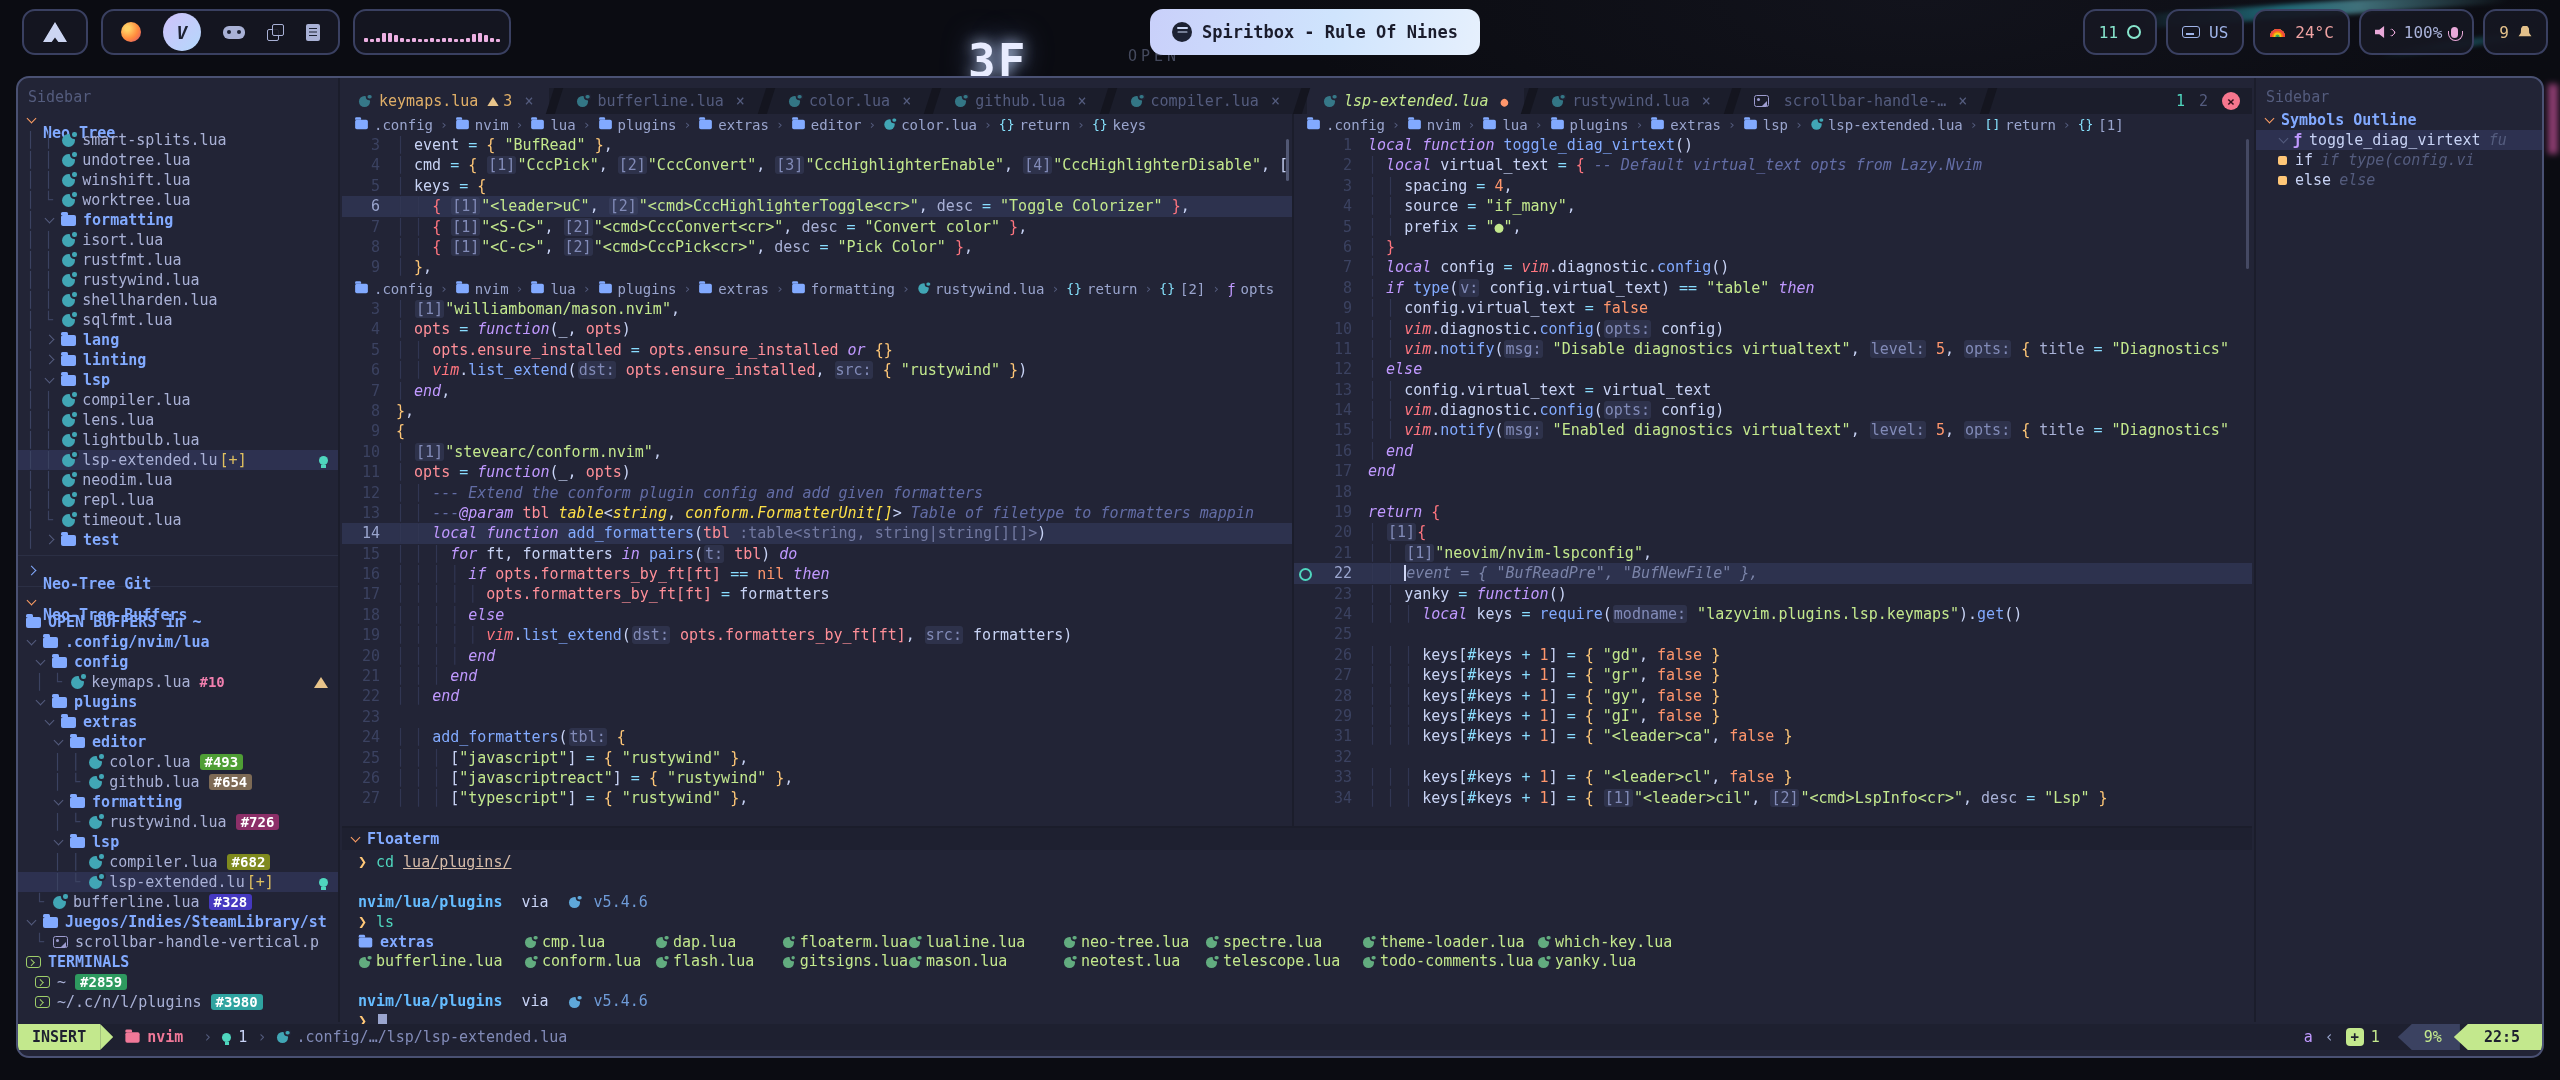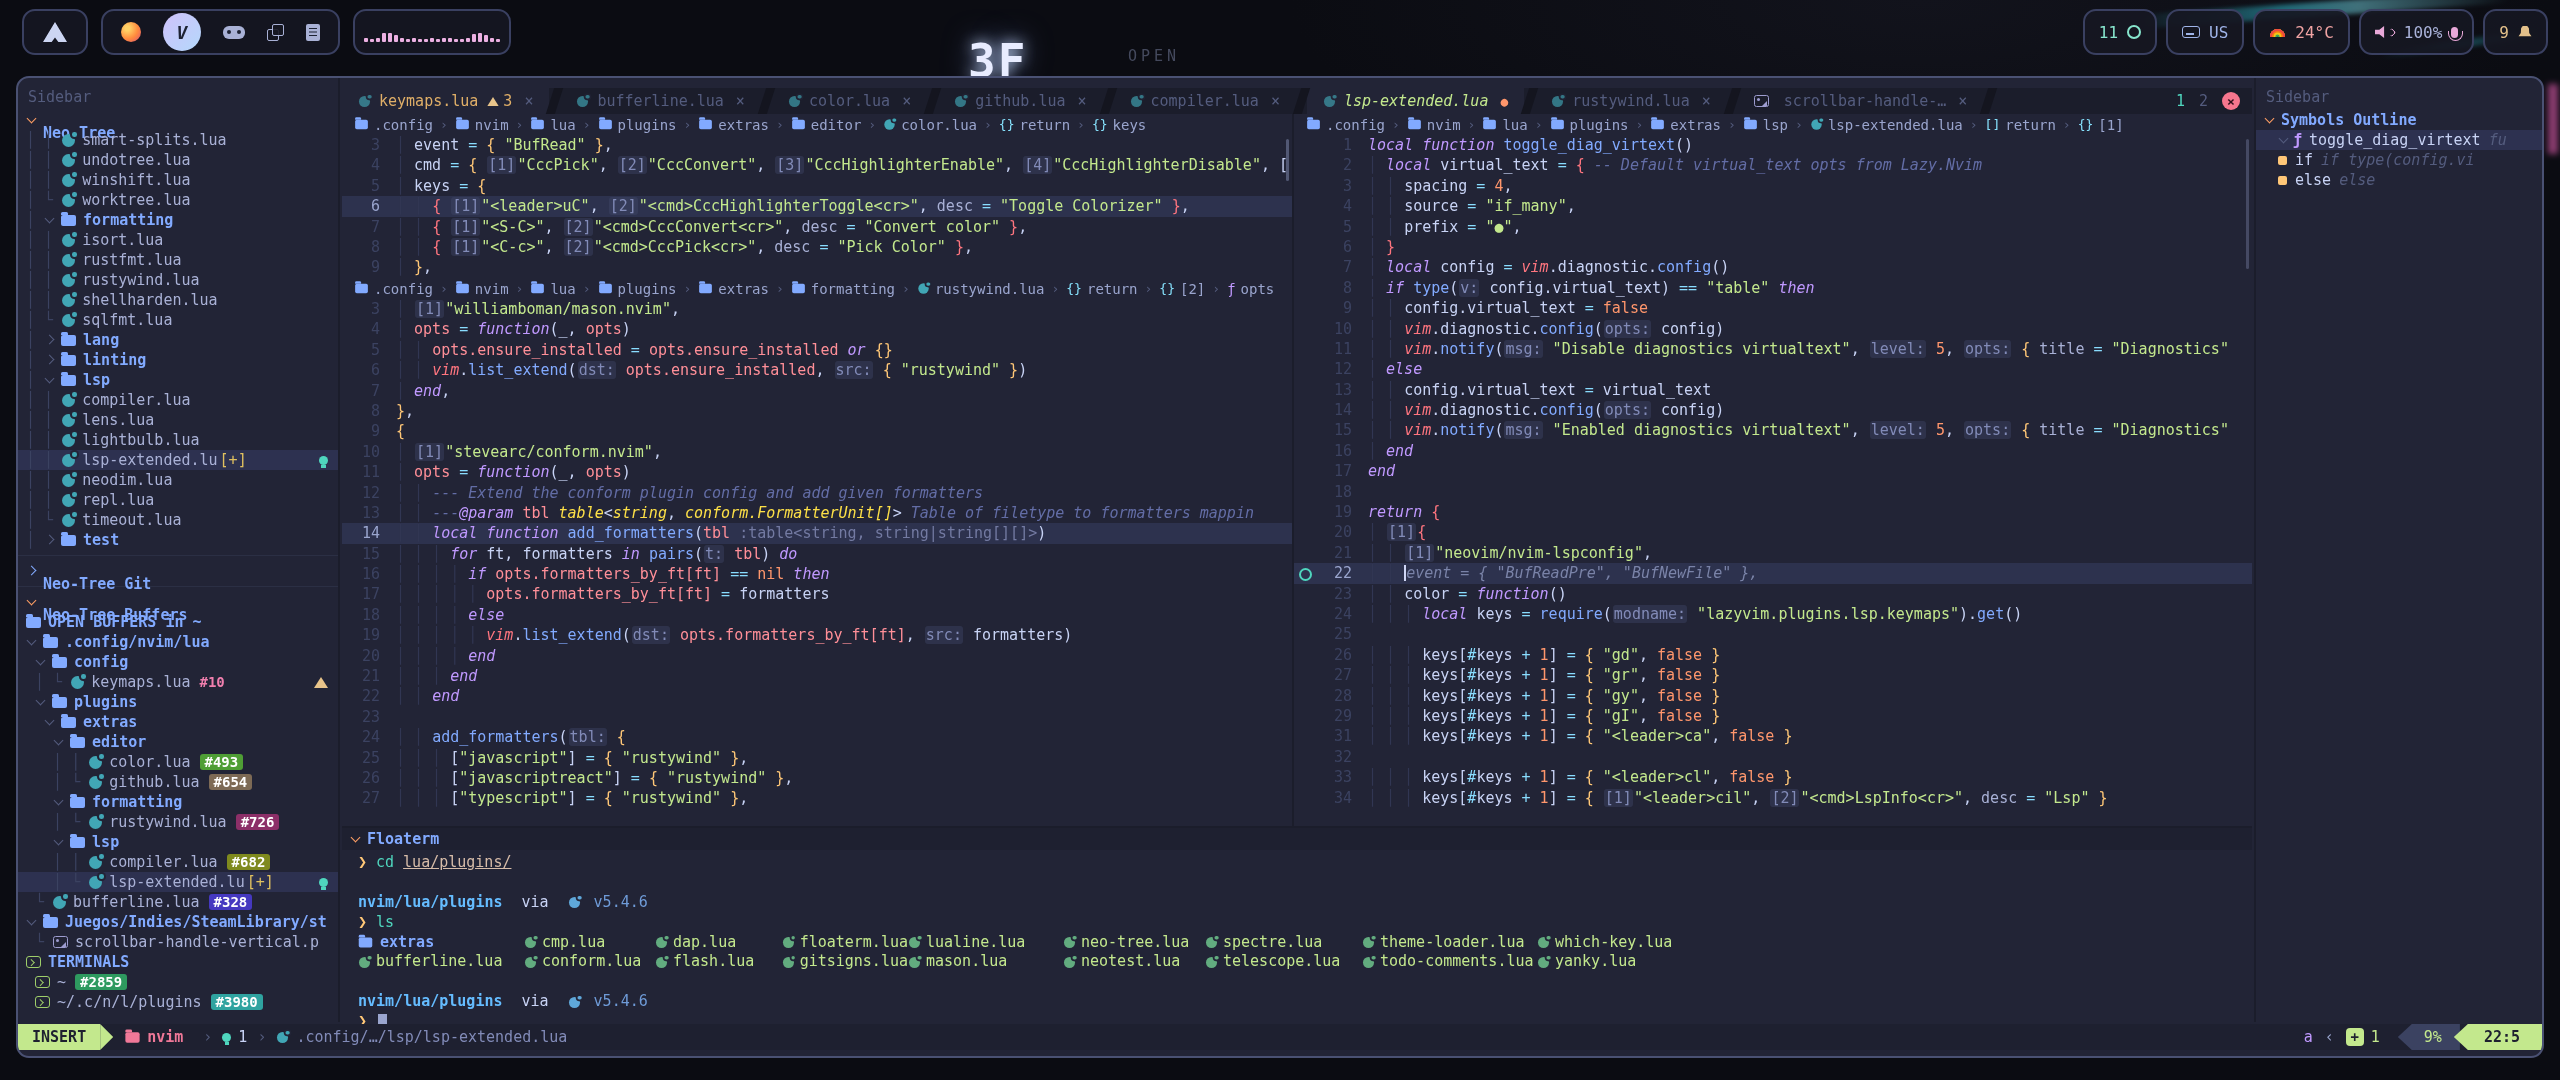--- a/index.html
+++ b/index.html
@@ -224,20 +224,24 @@
           <span class="vbar" style="height: 3px;"></span>
           <span class="vbar" style="height: 4px;"></span>
           <span class="vbar" style="height: 8px;"></span>
           <span class="vbar" style="height: 9px;"></span>
           <span class="vbar" style="height: 7px;"></span>
           <span class="vbar" style="height: 4px;"></span>
           <span class="vbar" style="height: 3px;"></span>
         </span>
     </div>
   </div>
+  <button class="music">
+    <span class="ic ic-spot"></span>
+    <span>Spiritbox - Rule Of Nines</span>
+  </button>
   <div class="tb-right">
     <div class="pill">
       <span class="tx-teal">11</span>
       <span class="ic ic-ring"></span>
     </div>
     <div class="pill">
       <span class="ic ic-kbd"></span>
       <span class="tx-blue">US</span>
     </div>
     <div class="pill">
@@ -570,21 +574,21 @@
             <div class="cl"><span class="sign"></span><span class="ln">13</span><span class="ctext"><span class="tk-g">│ │ </span><span class="tk-va">config.virtual_text</span><span class="tk-op"> = </span><span class="tk-va">virtual_text</span></span></div>
             <div class="cl"><span class="sign"></span><span class="ln">14</span><span class="ctext"><span class="tk-g">│ │ </span><span class="tk-vb">vim</span><span class="tk-va">.diagnostic.</span><span class="tk-fn">config</span><span class="tk-va">(</span><span class="tk-hi">opts:</span><span class="tk-va"> config)</span></span></div>
             <div class="cl"><span class="sign"></span><span class="ln">15</span><span class="ctext"><span class="tk-g">│ │ </span><span class="tk-vb">vim</span><span class="tk-va">.</span><span class="tk-fn">notify</span><span class="tk-va">(</span><span class="tk-hi">msg:</span><span class="tk-st"> "Enabled diagnostics virtualtext"</span><span class="tk-va">, </span><span class="tk-hi">level:</span><span class="tk-nu"> 5</span><span class="tk-va">, </span><span class="tk-hi">opts:</span><span class="tk-br"> { </span><span class="tk-fi">title</span><span class="tk-op"> = </span><span class="tk-st">"Diagnostics"</span></span></div>
             <div class="cl"><span class="sign"></span><span class="ln">16</span><span class="ctext"><span class="tk-g">│ </span><span class="tk-kw">end</span></span></div>
             <div class="cl"><span class="sign"></span><span class="ln">17</span><span class="ctext"><span class="tk-kw">end</span></span></div>
             <div class="cl"><span class="sign"></span><span class="ln">18</span><span class="ctext"></span></div>
             <div class="cl"><span class="sign"></span><span class="ln">19</span><span class="ctext"><span class="tk-kw">return </span><span class="tk-bp">{</span></span></div>
             <div class="cl"><span class="sign"></span><span class="ln">20</span><span class="ctext"><span class="tk-g">│ </span><span class="tk-hi">[1]</span><span class="tk-bp">{</span></span></div>
             <div class="cl"><span class="sign"></span><span class="ln">21</span><span class="ctext"><span class="tk-g">│ │ </span><span class="tk-hi">[1]</span><span class="tk-st">"neovim/nvim-lspconfig"</span><span class="tk-va">,</span></span></div>
             <div class="cl cur"><span class="sign s-on"></span><span class="ln">22</span><span class="ctext"><span class="tk-g">│ │ </span><span class="caret"></span><span class="tk-dim">event = { "BufReadPre", "BufNewFile" },</span></span></div>
-            <div class="cl"><span class="sign"></span><span class="ln">23</span><span class="ctext"><span class="tk-g">│ │ </span><span class="tk-va">color</span><span class="tk-op"> = </span><span class="tk-kw">function</span><span class="tk-va">()</span></span></div>
+            <div class="cl"><span class="sign"></span><span class="ln">23</span><span class="ctext"><span class="tk-g">│ │ </span><span class="tk-va">yanky</span><span class="tk-op"> = </span><span class="tk-kw">function</span><span class="tk-va">()</span></span></div>
             <div class="cl"><span class="sign"></span><span class="ln">24</span><span class="ctext"><span class="tk-g">│ │ │ </span><span class="tk-kw">local </span><span class="tk-va">keys</span><span class="tk-op"> = </span><span class="tk-fn">require</span><span class="tk-va">(</span><span class="tk-hi">modname:</span><span class="tk-st"> "lazyvim.plugins.lsp.keymaps"</span><span class="tk-va">).</span><span class="tk-fn">get</span><span class="tk-va">()</span></span></div>
             <div class="cl"><span class="sign"></span><span class="ln">25</span><span class="ctext"></span></div>
             <div class="cl"><span class="sign"></span><span class="ln">26</span><span class="ctext"><span class="tk-g">│ │ │ </span><span class="tk-va">keys[</span><span class="tk-op">#</span><span class="tk-va">keys</span><span class="tk-op"> + </span><span class="tk-nu">1</span><span class="tk-va">]</span><span class="tk-op"> = </span><span class="tk-br">{ </span><span class="tk-st">"gd"</span><span class="tk-va">, </span><span class="tk-nu">false</span><span class="tk-br"> }</span></span></div>
             <div class="cl"><span class="sign"></span><span class="ln">27</span><span class="ctext"><span class="tk-g">│ │ │ </span><span class="tk-va">keys[</span><span class="tk-op">#</span><span class="tk-va">keys</span><span class="tk-op"> + </span><span class="tk-nu">1</span><span class="tk-va">]</span><span class="tk-op"> = </span><span class="tk-br">{ </span><span class="tk-st">"gr"</span><span class="tk-va">, </span><span class="tk-nu">false</span><span class="tk-br"> }</span></span></div>
             <div class="cl"><span class="sign"></span><span class="ln">28</span><span class="ctext"><span class="tk-g">│ │ │ </span><span class="tk-va">keys[</span><span class="tk-op">#</span><span class="tk-va">keys</span><span class="tk-op"> + </span><span class="tk-nu">1</span><span class="tk-va">]</span><span class="tk-op"> = </span><span class="tk-br">{ </span><span class="tk-st">"gy"</span><span class="tk-va">, </span><span class="tk-nu">false</span><span class="tk-br"> }</span></span></div>
             <div class="cl"><span class="sign"></span><span class="ln">29</span><span class="ctext"><span class="tk-g">│ │ │ </span><span class="tk-va">keys[</span><span class="tk-op">#</span><span class="tk-va">keys</span><span class="tk-op"> + </span><span class="tk-nu">1</span><span class="tk-va">]</span><span class="tk-op"> = </span><span class="tk-br">{ </span><span class="tk-st">"gI"</span><span class="tk-va">, </span><span class="tk-nu">false</span><span class="tk-br"> }</span></span></div>
             <div class="cl"><span class="sign"></span><span class="ln">31</span><span class="ctext"><span class="tk-g">│ │ │ </span><span class="tk-va">keys[</span><span class="tk-op">#</span><span class="tk-va">keys</span><span class="tk-op"> + </span><span class="tk-nu">1</span><span class="tk-va">]</span><span class="tk-op"> = </span><span class="tk-br">{ </span><span class="tk-st">"&lt;leader&gt;ca"</span><span class="tk-va">, </span><span class="tk-nu">false</span><span class="tk-br"> }</span></span></div>
             <div class="cl"><span class="sign"></span><span class="ln">32</span><span class="ctext"></span></div>
             <div class="cl"><span class="sign"></span><span class="ln">33</span><span class="ctext"><span class="tk-g">│ │ │ </span><span class="tk-va">keys[</span><span class="tk-op">#</span><span class="tk-va">keys</span><span class="tk-op"> + </span><span class="tk-nu">1</span><span class="tk-va">]</span><span class="tk-op"> = </span><span class="tk-br">{ </span><span class="tk-st">"&lt;leader&gt;cl"</span><span class="tk-va">, </span><span class="tk-nu">false</span><span class="tk-br"> }</span></span></div>
             <div class="cl"><span class="sign"></span><span class="ln">34</span><span class="ctext"><span class="tk-g">│ │ │ </span><span class="tk-va">keys[</span><span class="tk-op">#</span><span class="tk-va">keys</span><span class="tk-op"> + </span><span class="tk-nu">1</span><span class="tk-va">]</span><span class="tk-op"> = </span><span class="tk-br">{ </span><span class="tk-hi">[1]</span><span class="tk-st">"&lt;leader&gt;cil"</span><span class="tk-va">, </span><span class="tk-hi">[2]</span><span class="tk-st">"&lt;cmd&gt;LspInfo&lt;cr&gt;"</span><span class="tk-va">, </span><span class="tk-fi">desc</span><span class="tk-op"> = </span><span class="tk-st">"Lsp"</span><span class="tk-br"> }</span></span></div>

